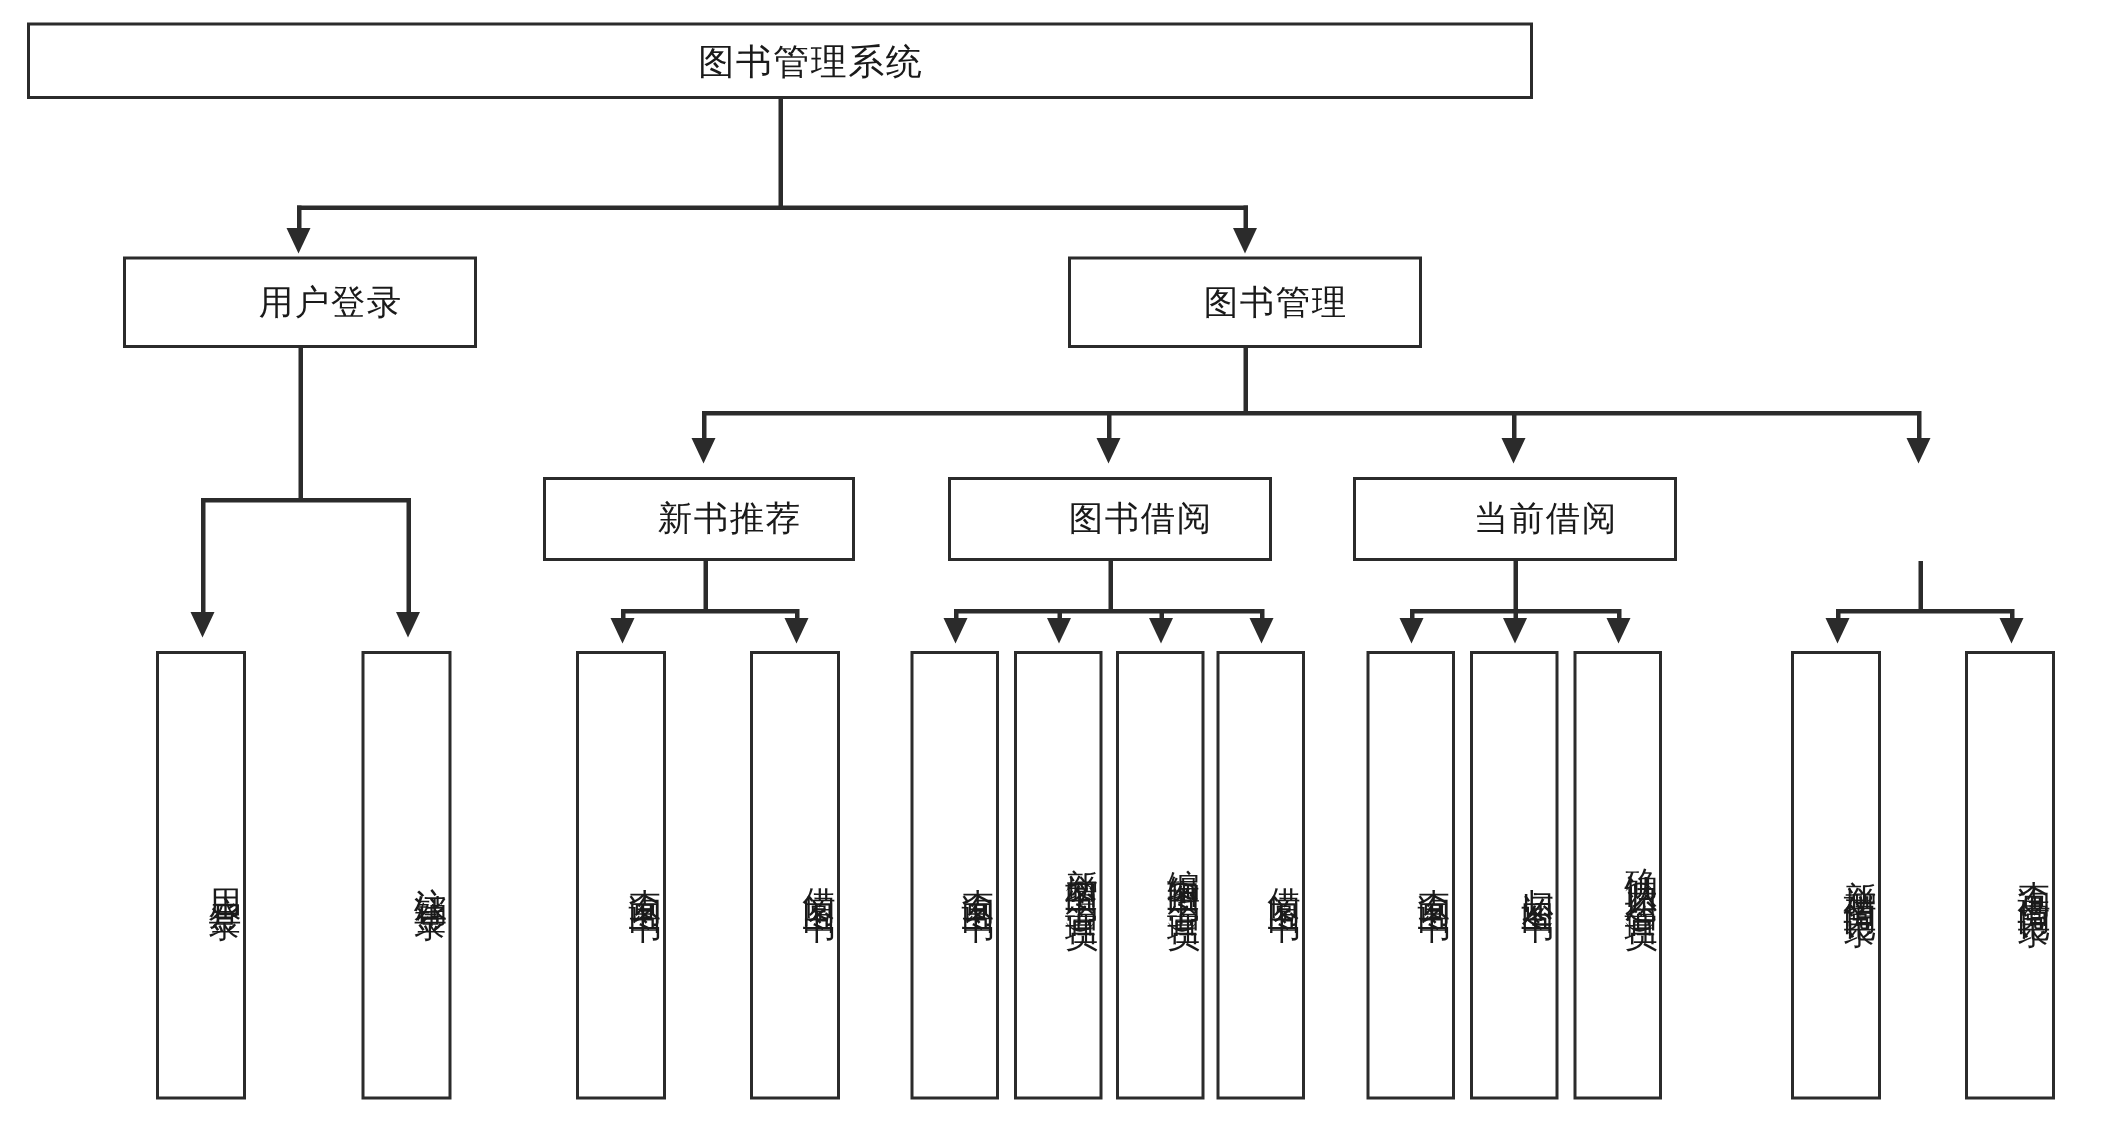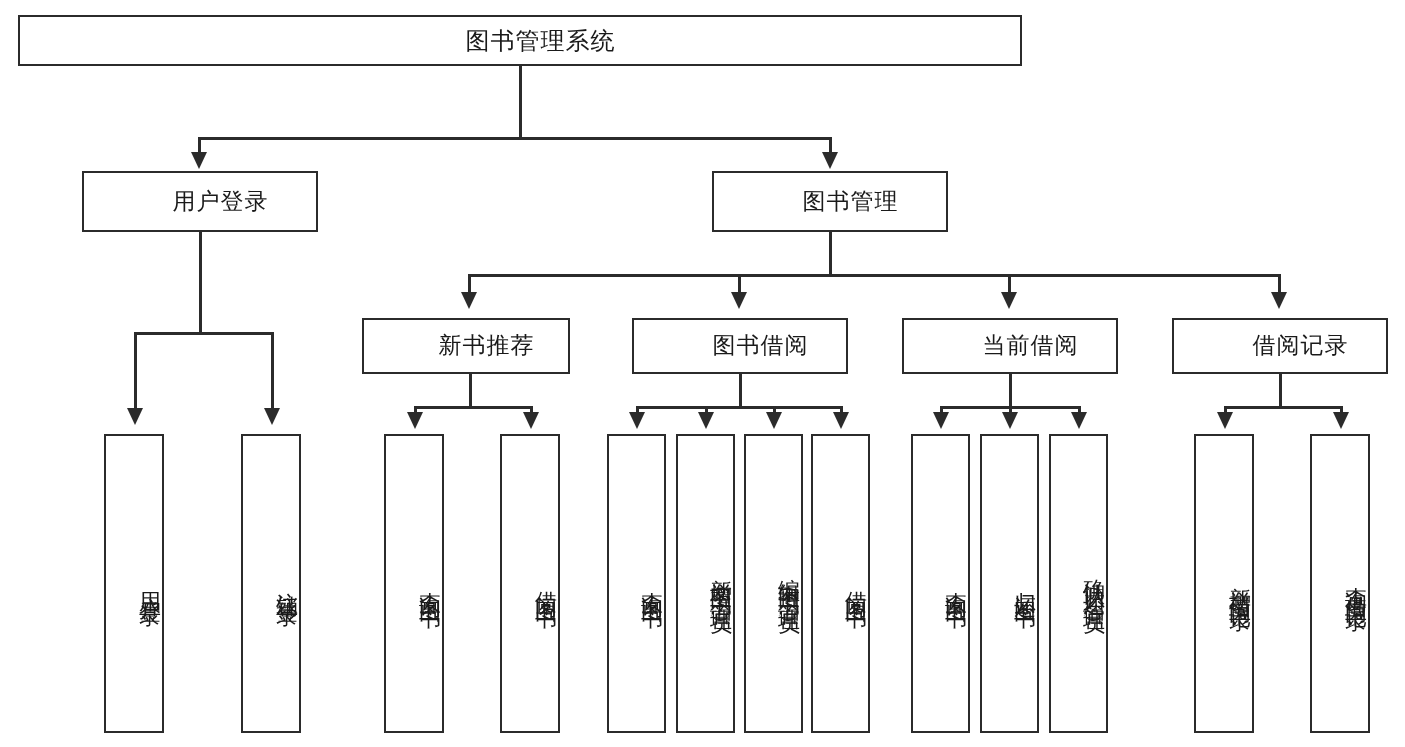--- a/index.html
+++ b/index.html
@@ -118,23 +118,20 @@
 
   <div class="node node-h" style="left:362px; top:318px; width:208px; height:56px;">
     <span>新书推荐</span>
   </div>
   <div class="node node-h" style="left:632px; top:318px; width:216px; height:56px;font-family:Liberation Serif, serif;">
     <span>图书借阅</span>
   </div>
   <div class="node node-h" style="left:902px; top:318px; width:216px; height:56px;">
     <span>当前借阅</span>
   </div>
-  <div class="node node-h" style="left:1172px; top:318px; width:216px; height:56px;">
-    <span>借阅记录</span>
-  </div>
 
   <div class="edge edge-v" style="left:469px; top:374px; width:2.5px; height:34px;"></div>
   <div class="edge edge-h" style="left:414px; top:406px; width:118px; height:2.5px;"></div>
   <div class="edge edge-v" style="left:414px; top:406px; width:2.5px; height:12px;"></div>
   <div class="arrow" style="left:407px; top:412px;"></div>
   <div class="edge edge-v" style="left:530px; top:406px; width:2.5px; height:12px;"></div>
   <div class="arrow" style="left:523px; top:412px;"></div>
 
   <div class="edge edge-v" style="left:739px; top:374px; width:2.5px; height:34px;"></div>
   <div class="edge edge-h" style="left:636px; top:406px; width:206px; height:2.5px;"></div>

